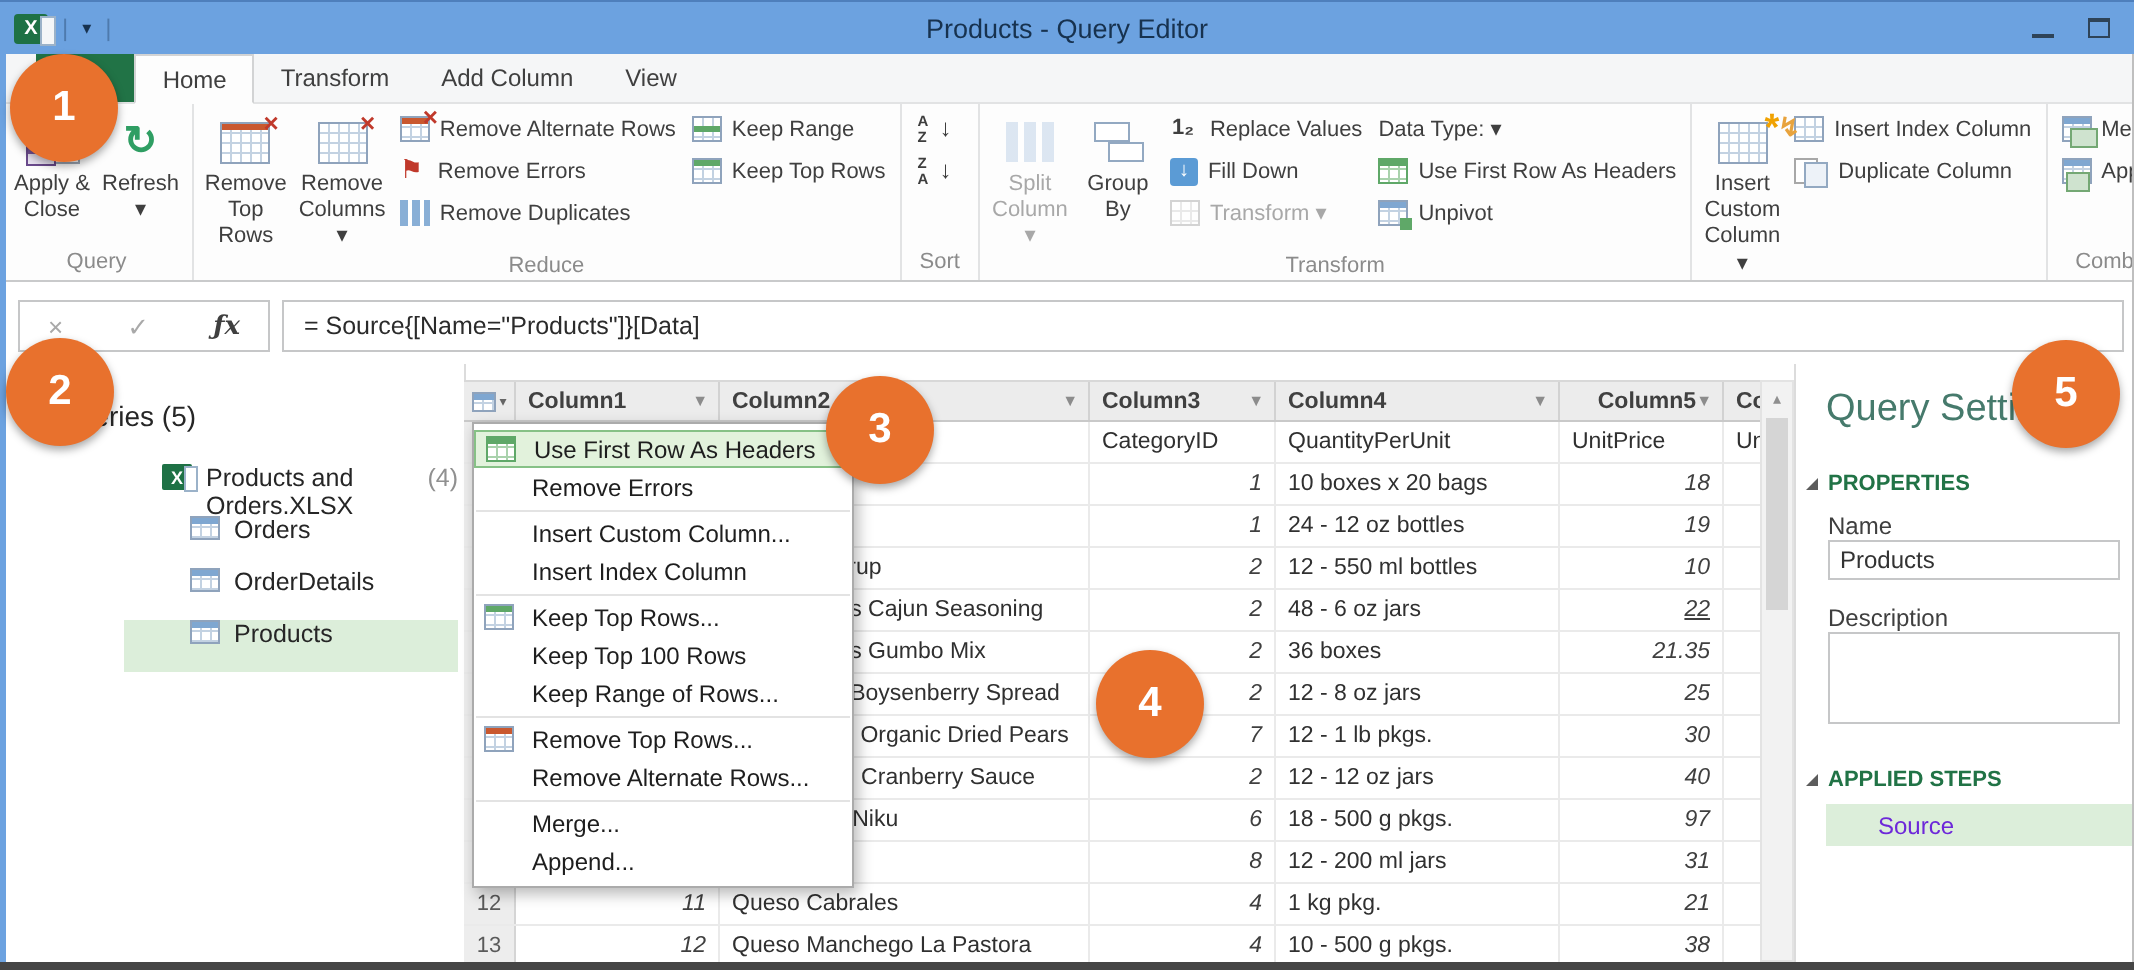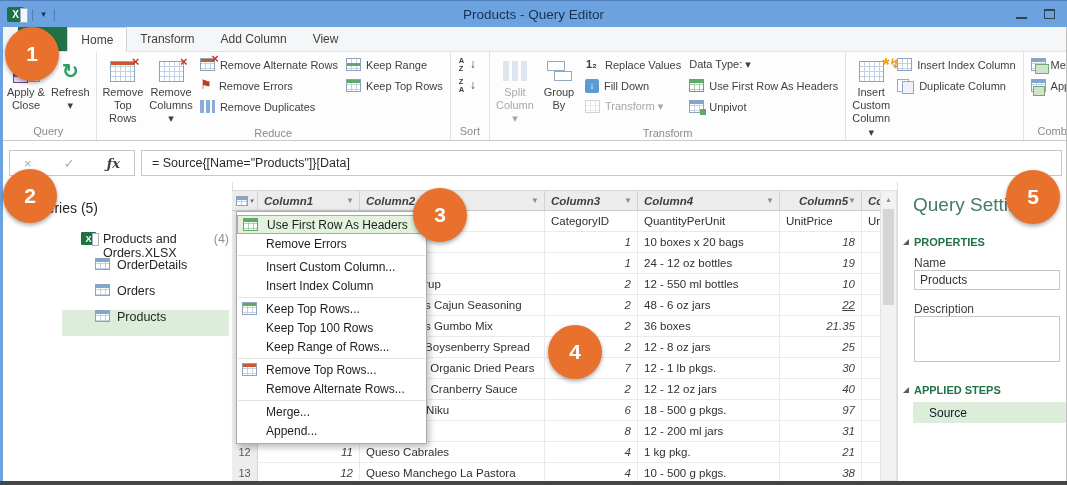--- a/index.html
+++ b/index.html
@@ -96,21 +96,21 @@
   .qitem.root{padding-left:19px;}
   .qitem.selected{background:#DCEEDA;}
   .qcount{color:#909090;}
   .excel-workbook-icon{position:relative;display:inline-flex;align-items:center;justify-content:center;width:15px;height:13px;background:#1E7145;border-radius:1px;color:#fff;font-weight:bold;font-size:9px;flex:none;}
   .excel-workbook-icon::before{content:"X";}
   .excel-workbook-icon::after{content:"";position:absolute;right:-3px;top:1px;width:5px;height:11px;background:#fff;border:1px solid #9BB2C9;}
   .table-icon{width:15px;height:12px;}
 
   
   .grid-area{position:absolute;left:231px;top:8px;width:649px;bottom:0;overflow:hidden;}
-  .thead{display:flex;height:21px;background:#ECECEC;border-top:1px solid #D8D8D8;border-bottom:1px solid #C9C9C9;width:730px;font-style:italic;}
+  .thead{display:flex;height:21px;background:#ECECEC;border-top:1px solid #D8D8D8;border-bottom:1px solid #C9C9C9;width:730px;}
   .selall{width:26px;display:flex;align-items:center;justify-content:center;gap:2px;border-right:1px solid #D2D2D2;flex:none;}
   .selall-icon{width:12px;height:10px;}
   .selall-caret{font-size:7px;color:#666;}
   .hcell{display:flex;align-items:center;justify-content:space-between;padding:0 5px 0 6px;font-size:11.5px;font-weight:bold;color:#404040;border-right:1px solid #D2D2D2;flex:none;}
   .farrow{font-size:8px;color:#8C8C8C;}
   .trow{display:flex;height:21px;border-bottom:1px solid #EAEAEA;width:730px;}
   .gcell{width:26px;background:#EDEDED;border-right:1px solid #D5D5D5;color:#5A5A5A;font-size:11px;display:flex;align-items:center;justify-content:center;flex:none;}
   .dcell{padding:0 6px;font-size:11.5px;color:#303030;display:flex;align-items:center;border-right:1px solid #EAEAEA;white-space:nowrap;overflow:hidden;flex:none;}
   .dcell.num{justify-content:flex-end;font-style:italic;color:#3F3F3F;}
 
@@ -131,21 +131,21 @@
   .qs-sec{position:absolute;left:5px;display:flex;align-items:center;gap:5px;font-size:11px;font-weight:bold;color:#217346;}
   .qs-sec.props{top:54px;}
   .qs-sec.steps{top:202px;}
   .tri{width:0;height:0;border-left:6px solid transparent;border-bottom:6px solid #5C5C5C;display:inline-block;}
   .qs-label{position:absolute;left:16px;font-size:12px;color:#3F3F3F;}
   .qs-label.name{top:74px;}
   .qs-label.desc{top:120px;}
   .qs-input{position:absolute;left:16px;top:88px;width:146px;height:20px;border:1px solid #C6C7C8;font-size:12px;color:#333;padding:0 5px;font-family:inherit;}
   .qs-text{position:absolute;left:16px;top:134px;width:146px;height:46px;border:1px solid #C6C7C8;resize:none;font-family:inherit;}
   .steps-list{position:absolute;left:15px;right:0;top:220px;}
-  .step{height:21px;display:flex;align-items:center;padding-left:16px;font-size:12px;color:#0f172a;}
+  .step{height:21px;display:flex;align-items:center;padding-left:26px;font-size:12px;color:#6d28d9;}
   .step.selected{background:#DCEEDA;}
 
   
   .callout{position:absolute;width:54px;height:54px;border-radius:50%;background:#E8712D;color:#fff;display:flex;align-items:center;justify-content:center;font-size:21px;font-weight:bold;z-index:9;box-shadow:0 2px 4px rgba(0,0,0,.35);}
   .callout-1{left:5px;top:27px;}
   .callout-2{left:3px;top:169px;}
   .callout-3{left:413px;top:188px;}
   .callout-4{left:548px;top:325px;}
   .callout-5{left:1006px;top:170px;}
 
@@ -367,25 +367,25 @@
     <div class="sidebar">
       <div class="queries-title">Queries (5)</div>
       <div class="qlist" id="qlist">
           <div class="qitem root">
             <span class="icon excel-workbook-icon"></span>
             <span>Products and Orders.XLSX</span>
             <span class="qcount">(4)</span>
           </div>
           <div class="qitem">
             <span class="icon tbl table-icon band-blue"></span>
-            <span>OrderDetails</span>
+            <span>Orders</span>
           </div>
           <div class="qitem">
             <span class="icon tbl table-icon band-blue"></span>
-            <span>Orders</span>
+            <span>OrderDetails</span>
           </div>
           <div class="qitem selected">
             <span class="icon tbl table-icon band-blue"></span>
             <span>Products</span>
           </div>
         </div>
     </div>
 
     <div class="grid-area" id="grid">
         <div class="thead">

